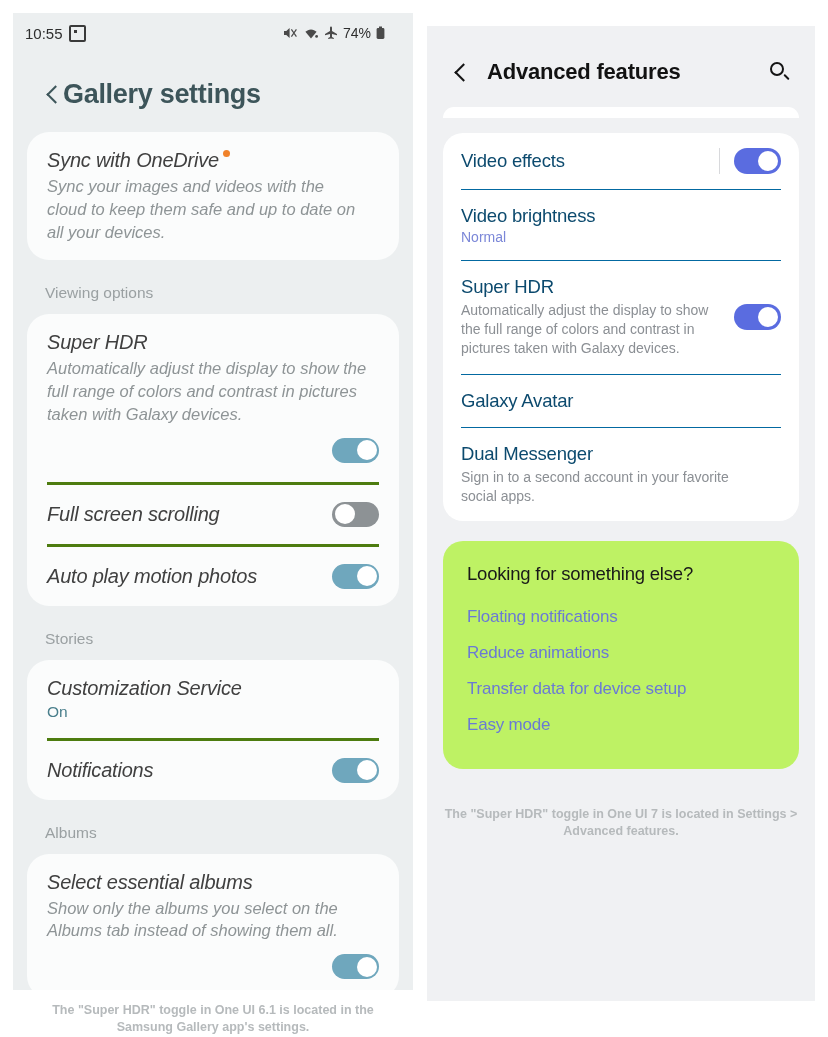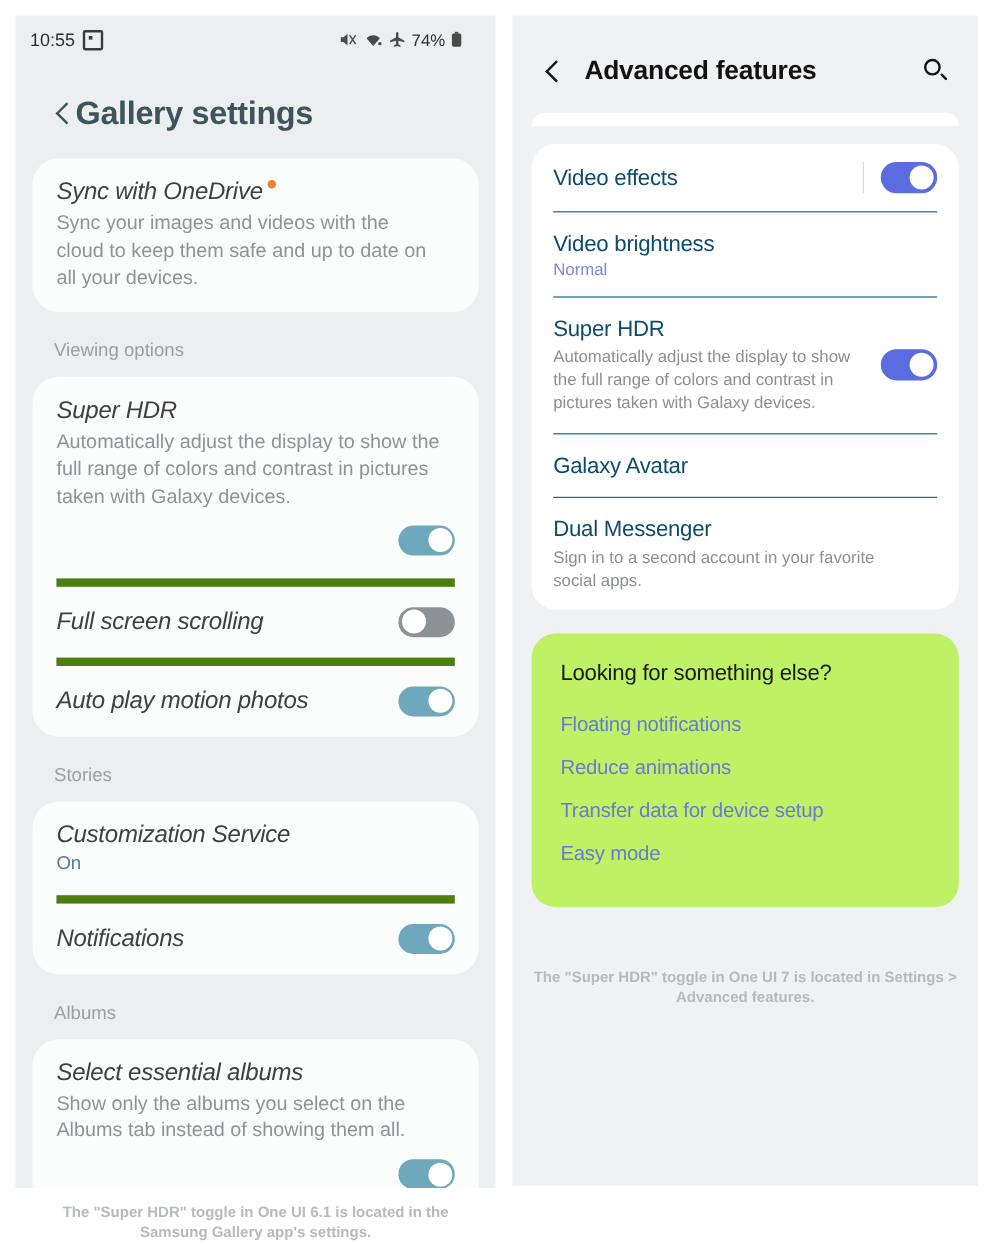--- a/index.html
+++ b/index.html
@@ -106,21 +106,21 @@
     font-size: 15.5px;
     color: #9aa0a2;
     padding: 24px 0 12px 32px;
     font-weight: 400;
   }
 
   .row {
     padding: 17px 0 17px 0;
     position: relative;
   }
-  .row + .row { border-top: 7px solid #4d7c0f; }
+  .row + .row { border-top: 3px solid #4d7c0f; }
   .row-flex {
     display: flex;
     align-items: center;
     justify-content: space-between;
   }
   .row-title {
     font-size: 20px;
     color: #404040;
     font-weight: 400;
     letter-spacing: -0.2px;
@@ -128,20 +128,21 @@
     display: inline-block;
     font-style: italic;
   }
   .row-title.bold { font-weight: 500; }
   .row-desc {
     font-size: 16.5px;
     color: #8e9496;
     line-height: 1.38;
     margin-top: 3px;
     max-width: 320px;
+    font-style: italic;
   }
   .row-sub-on {
     font-size: 15.5px;
     color: #4a7f8c;
     margin-top: 3px;
   }
   .new-dot {
     width: 7px; height: 7px;
     border-radius: 50%;
     background: #f0822a;
@@ -189,21 +190,21 @@
   .caption-left {
     position: absolute;
     left: 13px; top: 994px;
     width: 400px;
   }
 
   
   .panel-right {
     position: absolute;
     left: 427px;
-    top: 13px;
+    top: 26px;
     width: 388px;
     height: 975px;
     background: #f0f1f3;
     overflow: hidden;
   }
 
   .adv-head {
     display: flex;
     align-items: center;
     padding: 33px 24px 0 24px;

